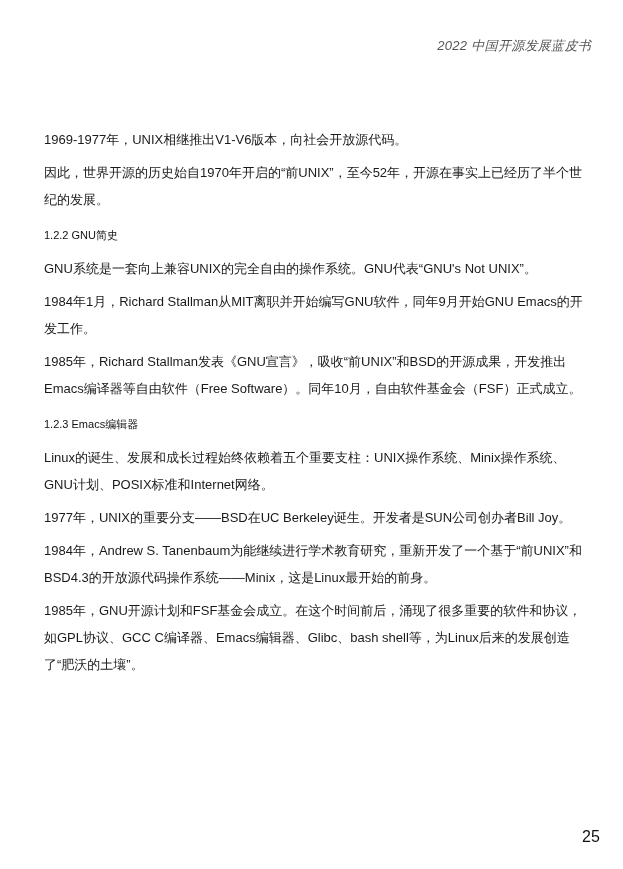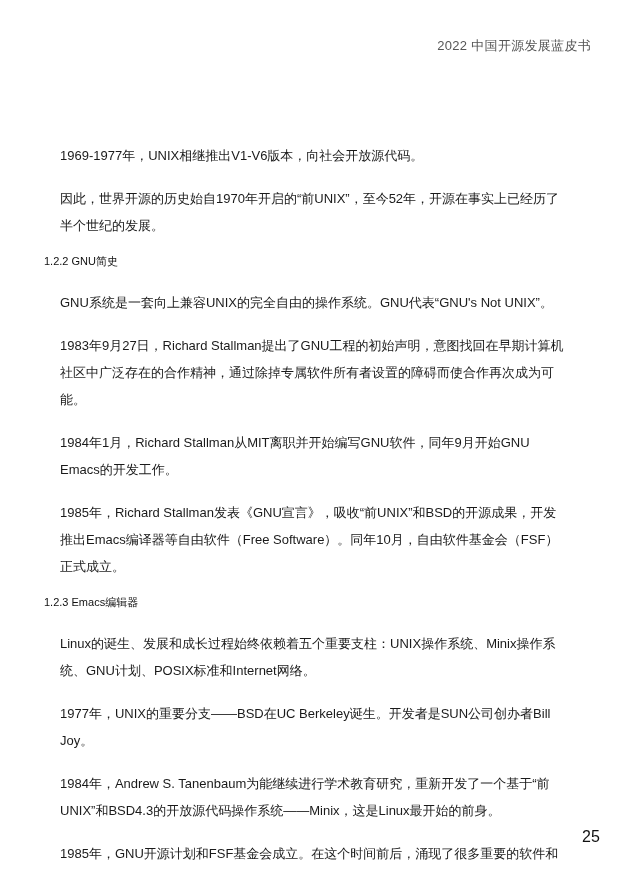--- a/index.html
+++ b/index.html
@@ -1,36 +1,35 @@
 <!DOCTYPE html>
 <html><head>
   <meta charset="utf-8">
   <style>
     html, body { margin: 0; padding: 0; background: #ffffff; }
     body { width: 623px; height: 869px; position: relative; overflow: hidden;
       font-family: "Liberation Sans", "DejaVu Sans", sans-serif; color: #1a1a1a; }
-    .header { position: absolute; top: 37px; right: 32px; font-size: 13px; color: #555; letter-spacing: 0.3px; }
+    .header { position: absolute; top: 37px; right: 32px; font-size: 13px; color: #555; letter-spacing: 0.3px; font-style: italic; }
     .content { position: absolute; left: 44px; top: 126px; width: 540px; }
-    p { margin: 16px; font-size: 13px; line-height: 27px; }
+    p { margin: 0; font-size: 13px; line-height: 27px; }
     .para { margin-bottom: 6px; }
     h3 { margin: 10px 0 8px 0; font-size: 11px; font-weight: normal; line-height: 24px; color: #111; }
     .pagenum { position: absolute; left: 582px; top: 828px; font-size: 16px; color: #111; }
   </style>
 </head>
 <body>
 
 <div class="header">2022 中国开源发展蓝皮书</div>
 
 <div class="content">
   <p class="para">1969-1977年，UNIX相继推出V1-V6版本，向社会开放源代码。</p>
   <p class="para">因此，世界开源的历史始自1970年开启的“前UNIX”，至今52年，开源在事实上已经历了半个世纪的发展。</p>
 
   <h3>1.2.2 GNU简史</h3>
   <p class="para">GNU系统是一套向上兼容UNIX的完全自由的操作系统。GNU代表“GNU's Not UNIX”。</p>
-  <p class="para">1983年9月27日，Richard Stallman提出了GNU工程的初始声明，意图找回在早期计算机社区中广泛存在的合作精神，通过除掉专属软件所有者设置的障碍而使合作再次成为可能。</p>
   <p class="para">1984年1月，Richard Stallman从MIT离职并开始编写GNU软件，同年9月开始GNU Emacs的开发工作。</p>
   <p class="para">1985年，Richard Stallman发表《GNU宣言》，吸收“前UNIX”和BSD的开源成果，开发推出Emacs编译器等自由软件（Free Software）。同年10月，自由软件基金会（FSF）正式成立。</p>
 
   <h3>1.2.3 Emacs编辑器</h3>
   <p class="para">Linux的诞生、发展和成长过程始终依赖着五个重要支柱：UNIX操作系统、Minix操作系统、GNU计划、POSIX标准和Internet网络。</p>
   <p class="para">1977年，UNIX的重要分支——BSD在UC Berkeley诞生。开发者是SUN公司创办者Bill Joy。</p>
   <p class="para">1984年，Andrew S. Tanenbaum为能继续进行学术教育研究，重新开发了一个基于“前UNIX”和BSD4.3的开放源代码操作系统——Minix，这是Linux最开始的前身。</p>
   <p class="para">1985年，GNU开源计划和FSF基金会成立。在这个时间前后，涌现了很多重要的软件和协议，如GPL协议、GCC C编译器、Emacs编辑器、Glibc、bash shell等，为Linux后来的发展创造了“肥沃的土壤”。</p>
 </div>
 

